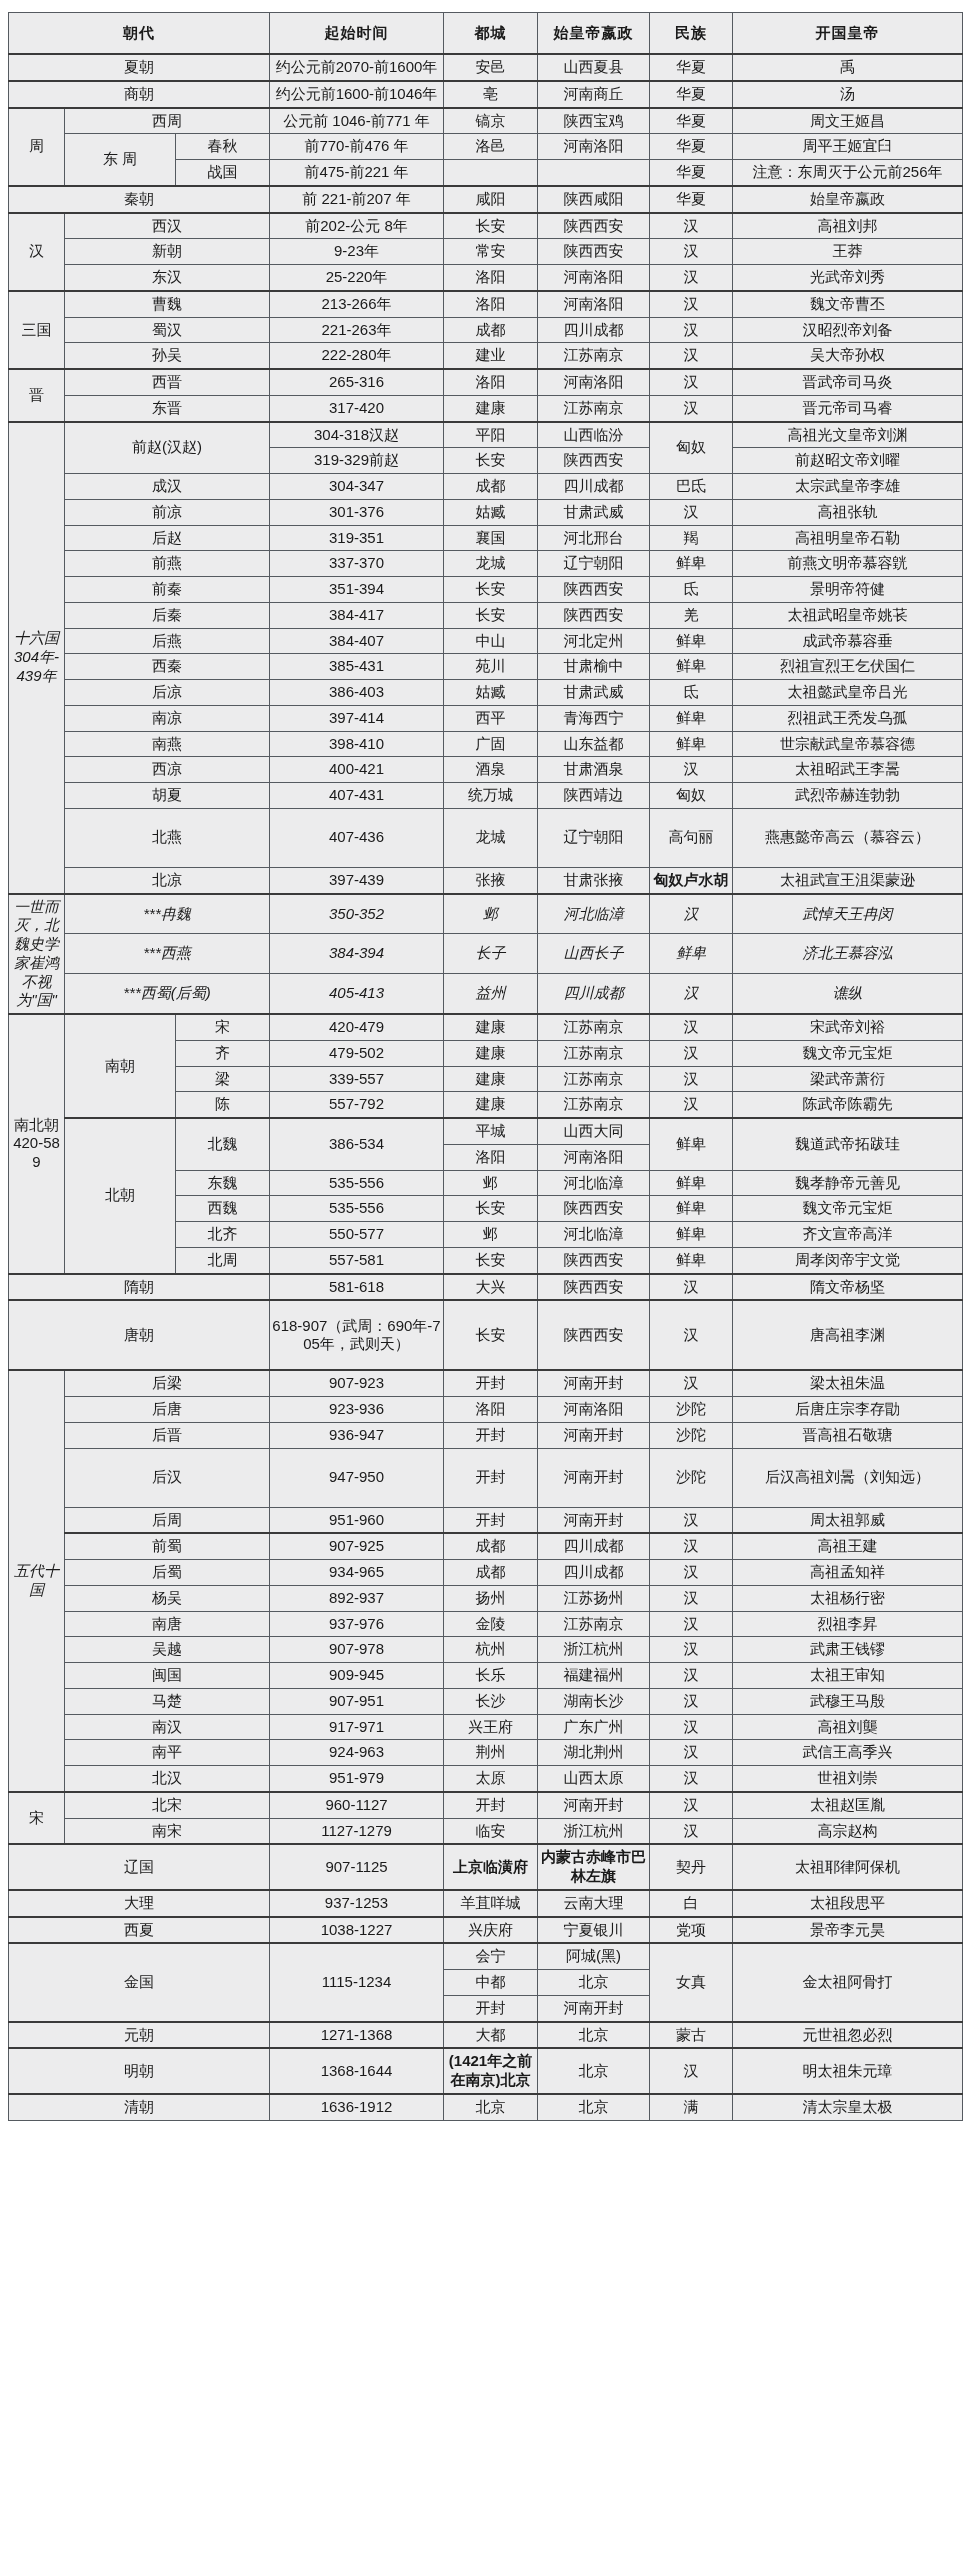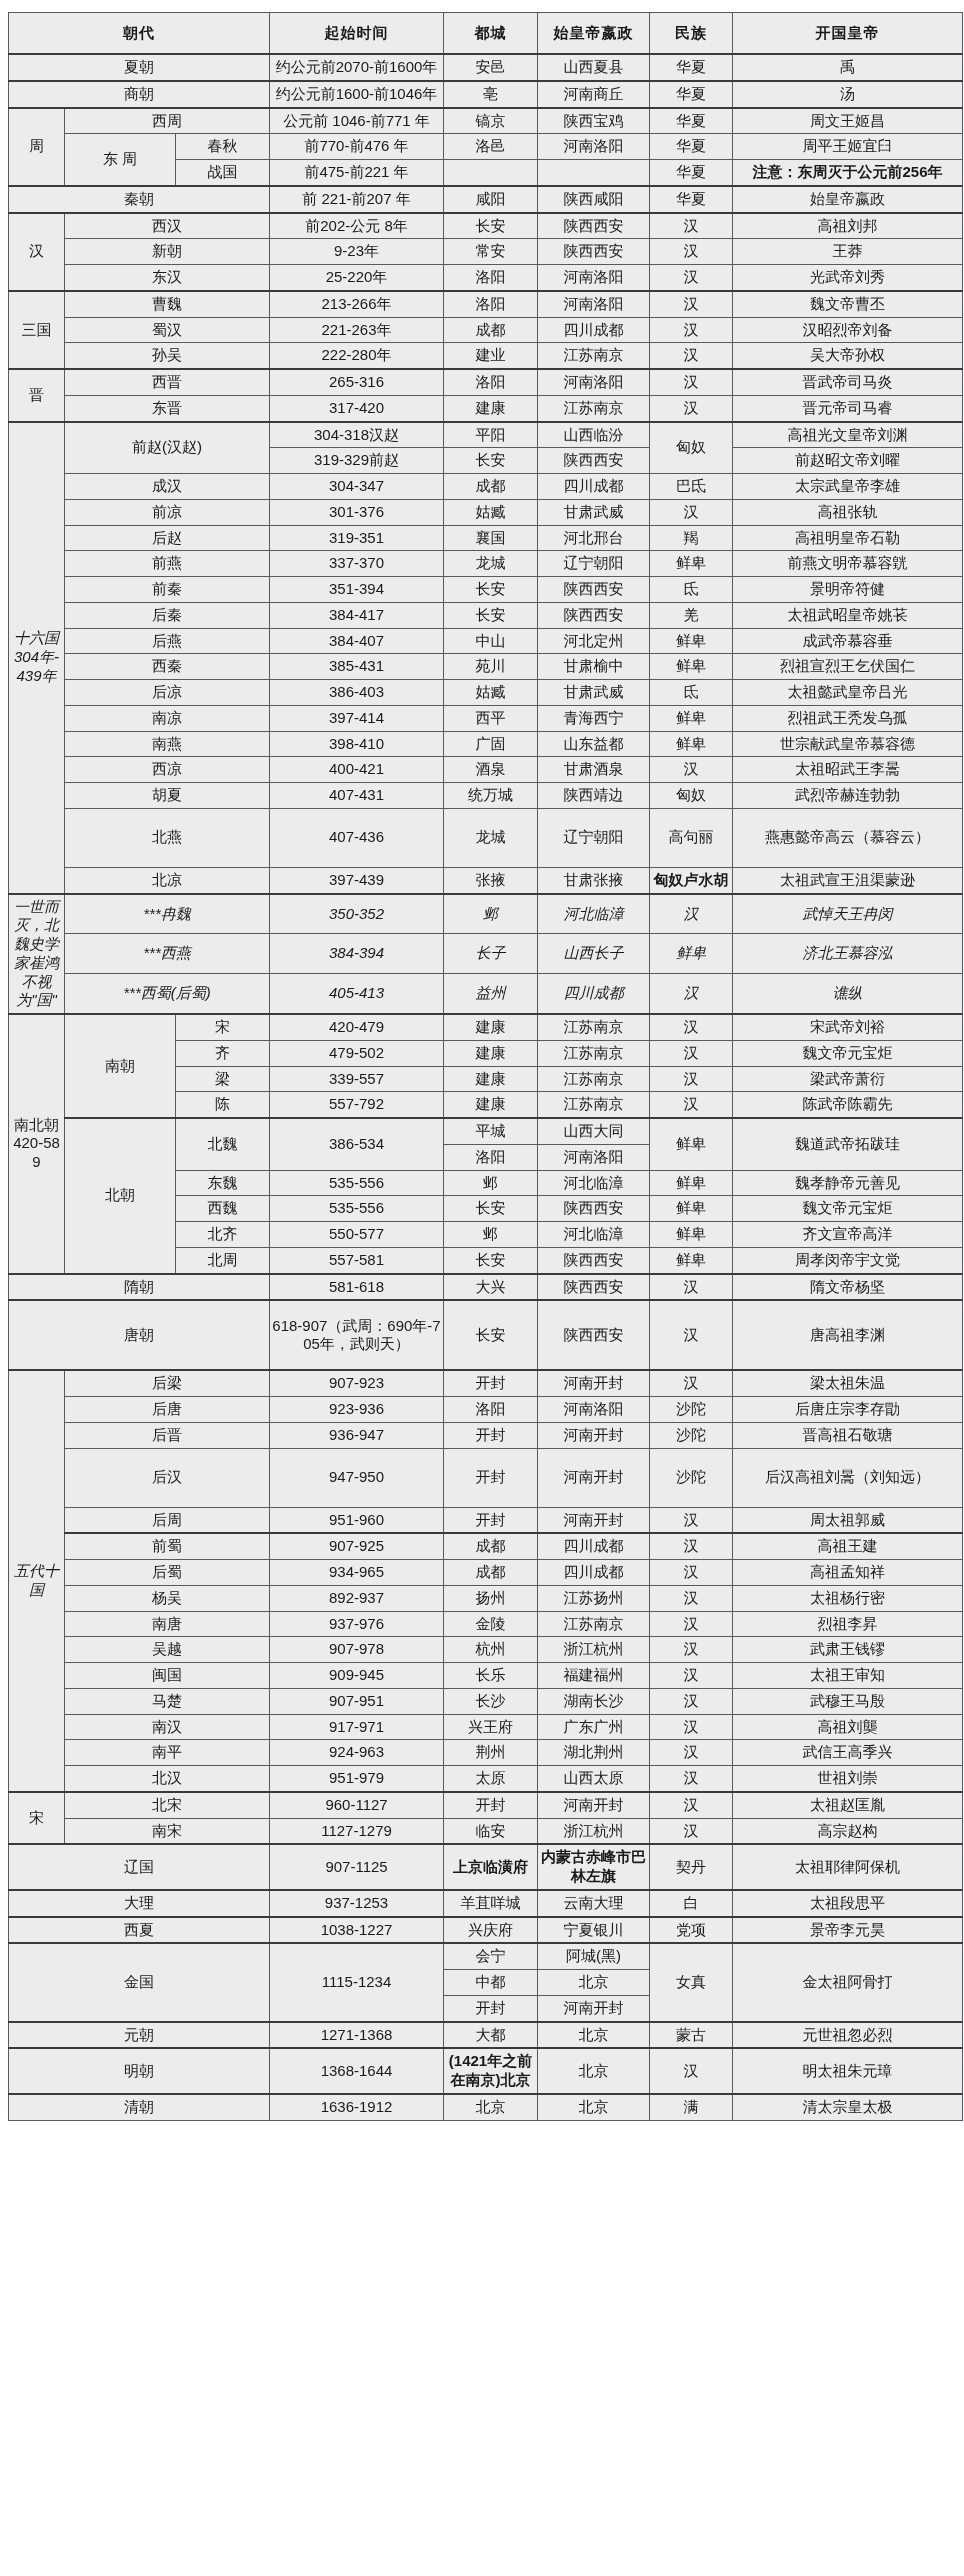--- a/index.html
+++ b/index.html
@@ -46,21 +46,21 @@
     border:1px solid #3b5a8c;
     letter-spacing:1px;
   }
 
   
   td.yellow{background:#ffff00;}
   td.cyan{background:#29b6ed;}
   td.blue{background:#a7c3de;font-style:italic;}
   td.grey{background:#ececed;}
 
-  td.red{color:#e8192c;font-weight:bold;text-align:left;padding-left:5px;}
+  td.red{color:#e8192c;font-weight:normal;text-align:left;padding-left:5px;}
   td.small{font-size:13px;font-weight:bold;}
   td.tiny{font-size:11px;line-height:1.15;}
   td.lft{text-align:left;padding-left:4px;}
   .thick{border-top:2px solid #3a3a3a !important;}
 </style>
 </head>
 <body>
 
 <div id="wrap">
 <table class="dyn">

